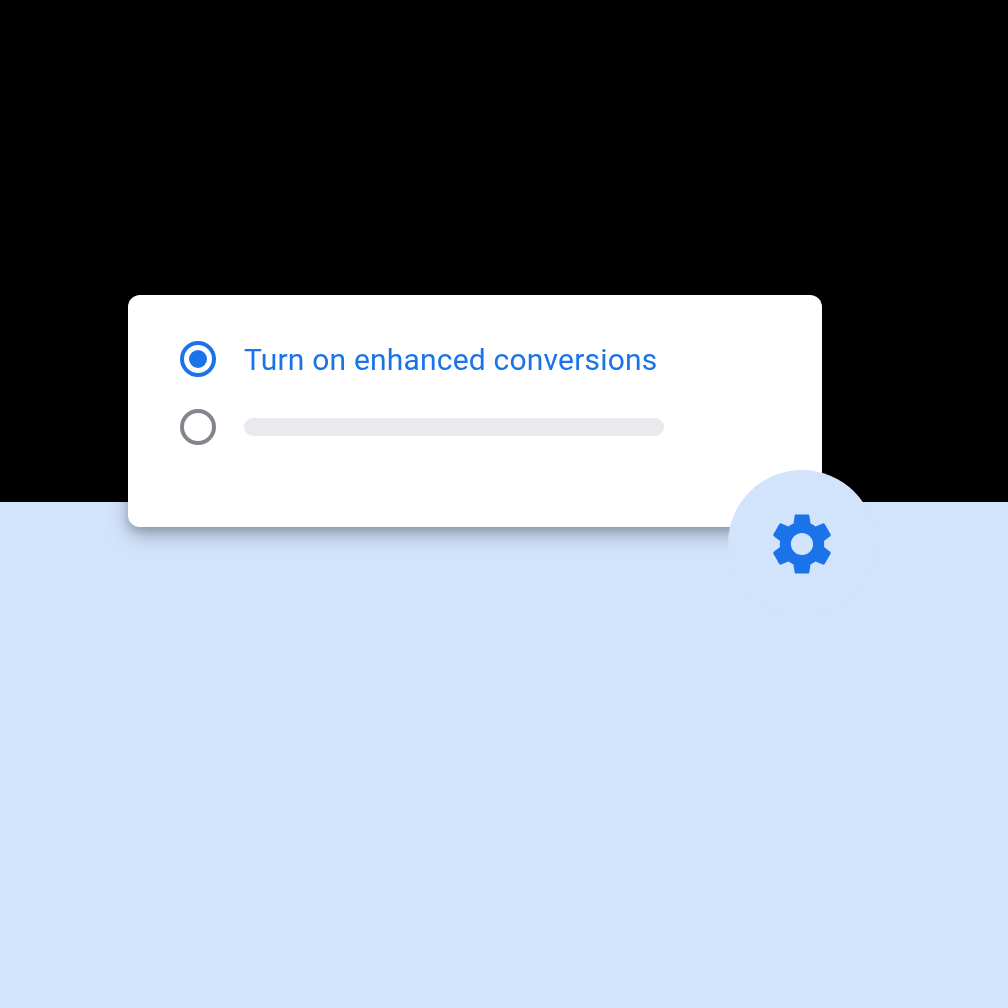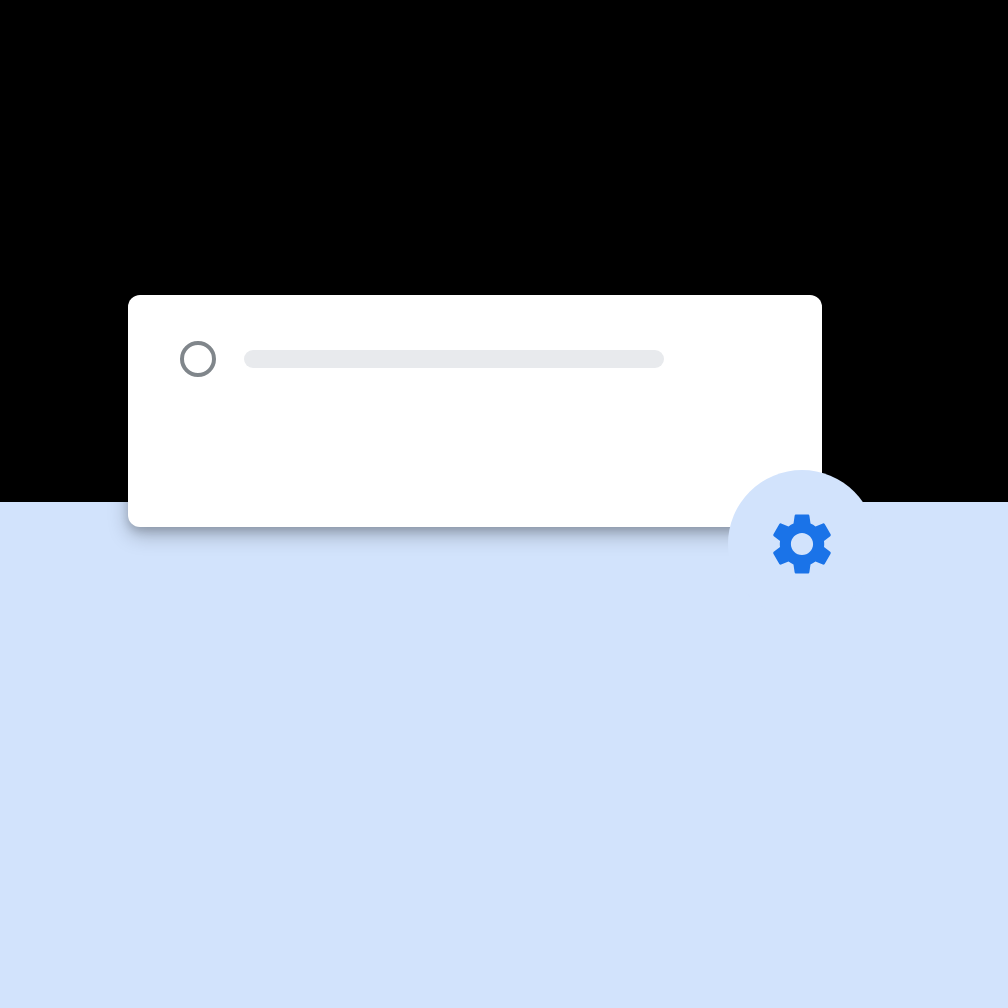--- a/index.html
+++ b/index.html
@@ -120,20 +120,24 @@
     }
   </style>
 </head>
 <body>
 
 <div class="background-top"></div>
 <div class="background-bottom"></div>
 
 <div class="card">
   <div class="radio-option">
+    <div class="radio-button selected"></div>
+    <span class="option-label">Turn on enhanced conversions</span>
+  </div>
+  <div class="radio-option">
     <div class="radio-button unselected"></div>
     <div class="placeholder-bar"></div>
   </div>
 </div>
 
 <div class="gear-circle">
   <div class="gear-icon">
     <svg viewBox="0 0 24 24">
       <path d="M19.14,12.94c0.04-0.3,0.06-0.61,0.06-0.94c0-0.32-0.02-0.64-0.07-0.94l2.03-1.58c0.18-0.14,0.23-0.41,0.12-0.61 l-1.92-3.32c-0.12-0.22-0.37-0.29-0.59-0.22l-2.39,0.96c-0.5-0.38-1.03-0.7-1.62-0.94L14.4,2.81c-0.04-0.24-0.24-0.41-0.48-0.41 h-3.84c-0.24,0-0.43,0.17-0.47,0.41L9.25,5.35C8.66,5.59,8.12,5.92,7.63,6.29L5.24,5.33c-0.22-0.08-0.47,0-0.59,0.22L2.74,8.87 C2.62,9.08,2.66,9.34,2.86,9.48l2.03,1.58C4.84,11.36,4.8,11.69,4.8,12s0.02,0.64,0.07,0.94l-2.03,1.58 c-0.18,0.14-0.23,0.41-0.12,0.61l1.92,3.32c0.12,0.22,0.37,0.29,0.59,0.22l2.39-0.96c0.5,0.38,1.03,0.7,1.62,0.94l0.36,2.54 c0.05,0.24,0.24,0.41,0.48,0.41h3.84c0.24,0,0.44-0.17,0.47-0.41l0.36-2.54c0.59-0.24,1.13-0.56,1.62-0.94l2.39,0.96 c0.22,0.08,0.47,0,0.59-0.22l1.92-3.32c0.12-0.22,0.07-0.47-0.12-0.61L19.14,12.94z M12,15.6c-1.98,0-3.6-1.62-3.6-3.6 s1.62-3.6,3.6-3.6s3.6,1.62,3.6,3.6S13.98,15.6,12,15.6z"></path>
     </svg>

